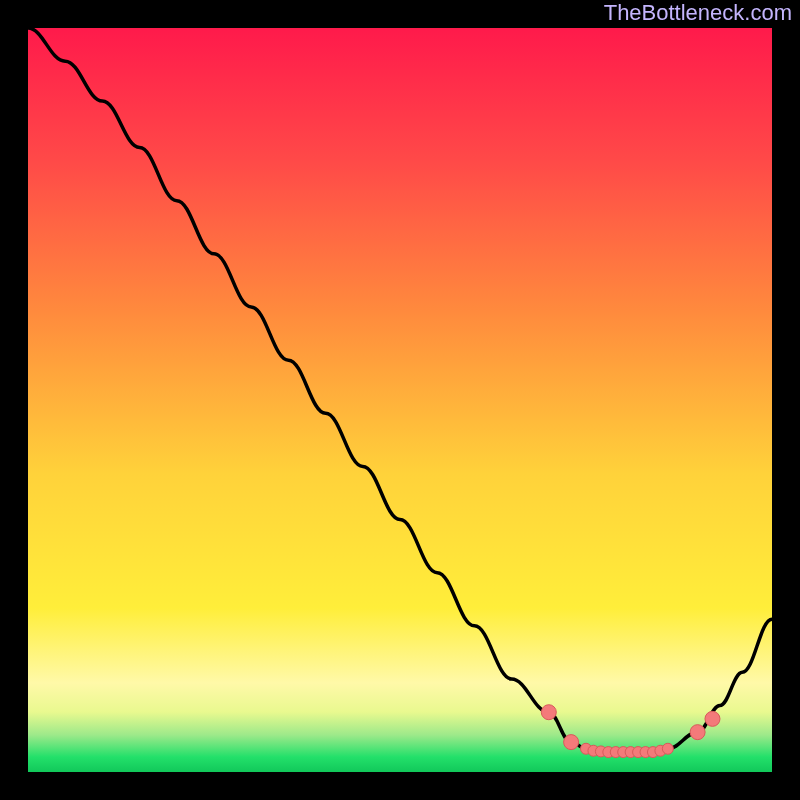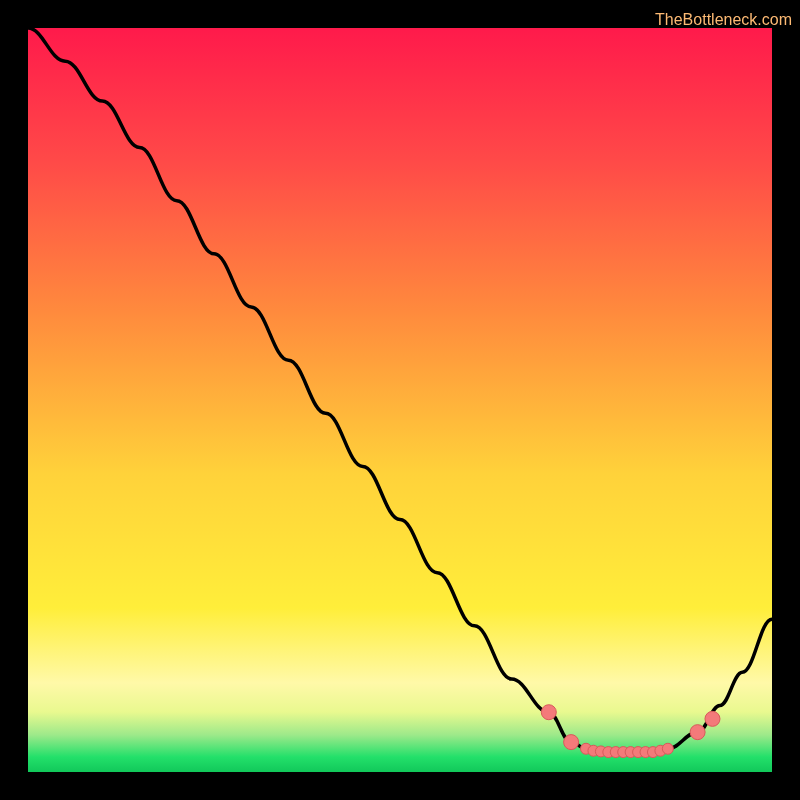--- a/index.html
+++ b/index.html
@@ -11,25 +11,25 @@
     overflow: hidden;
   }
   .outer {
     position: relative;
     width: 800px;
     height: 800px;
     background: #000000;
   }
   .watermark {
     position: absolute;
-    top: 11px;
+    top: 0;
     right: 8px;
     font-family: Arial, Helvetica, sans-serif;
-    font-size: 16px;
-    color: #fdba74;
+    font-size: 22px;
+    color: #c4b5fd;
     letter-spacing: 0px;
     z-index: 30;
     font-weight: 500;
   }
   .plot {
     position: absolute;
     left: 28px;
     top: 28px;
     width: 744px;
     height: 744px;

